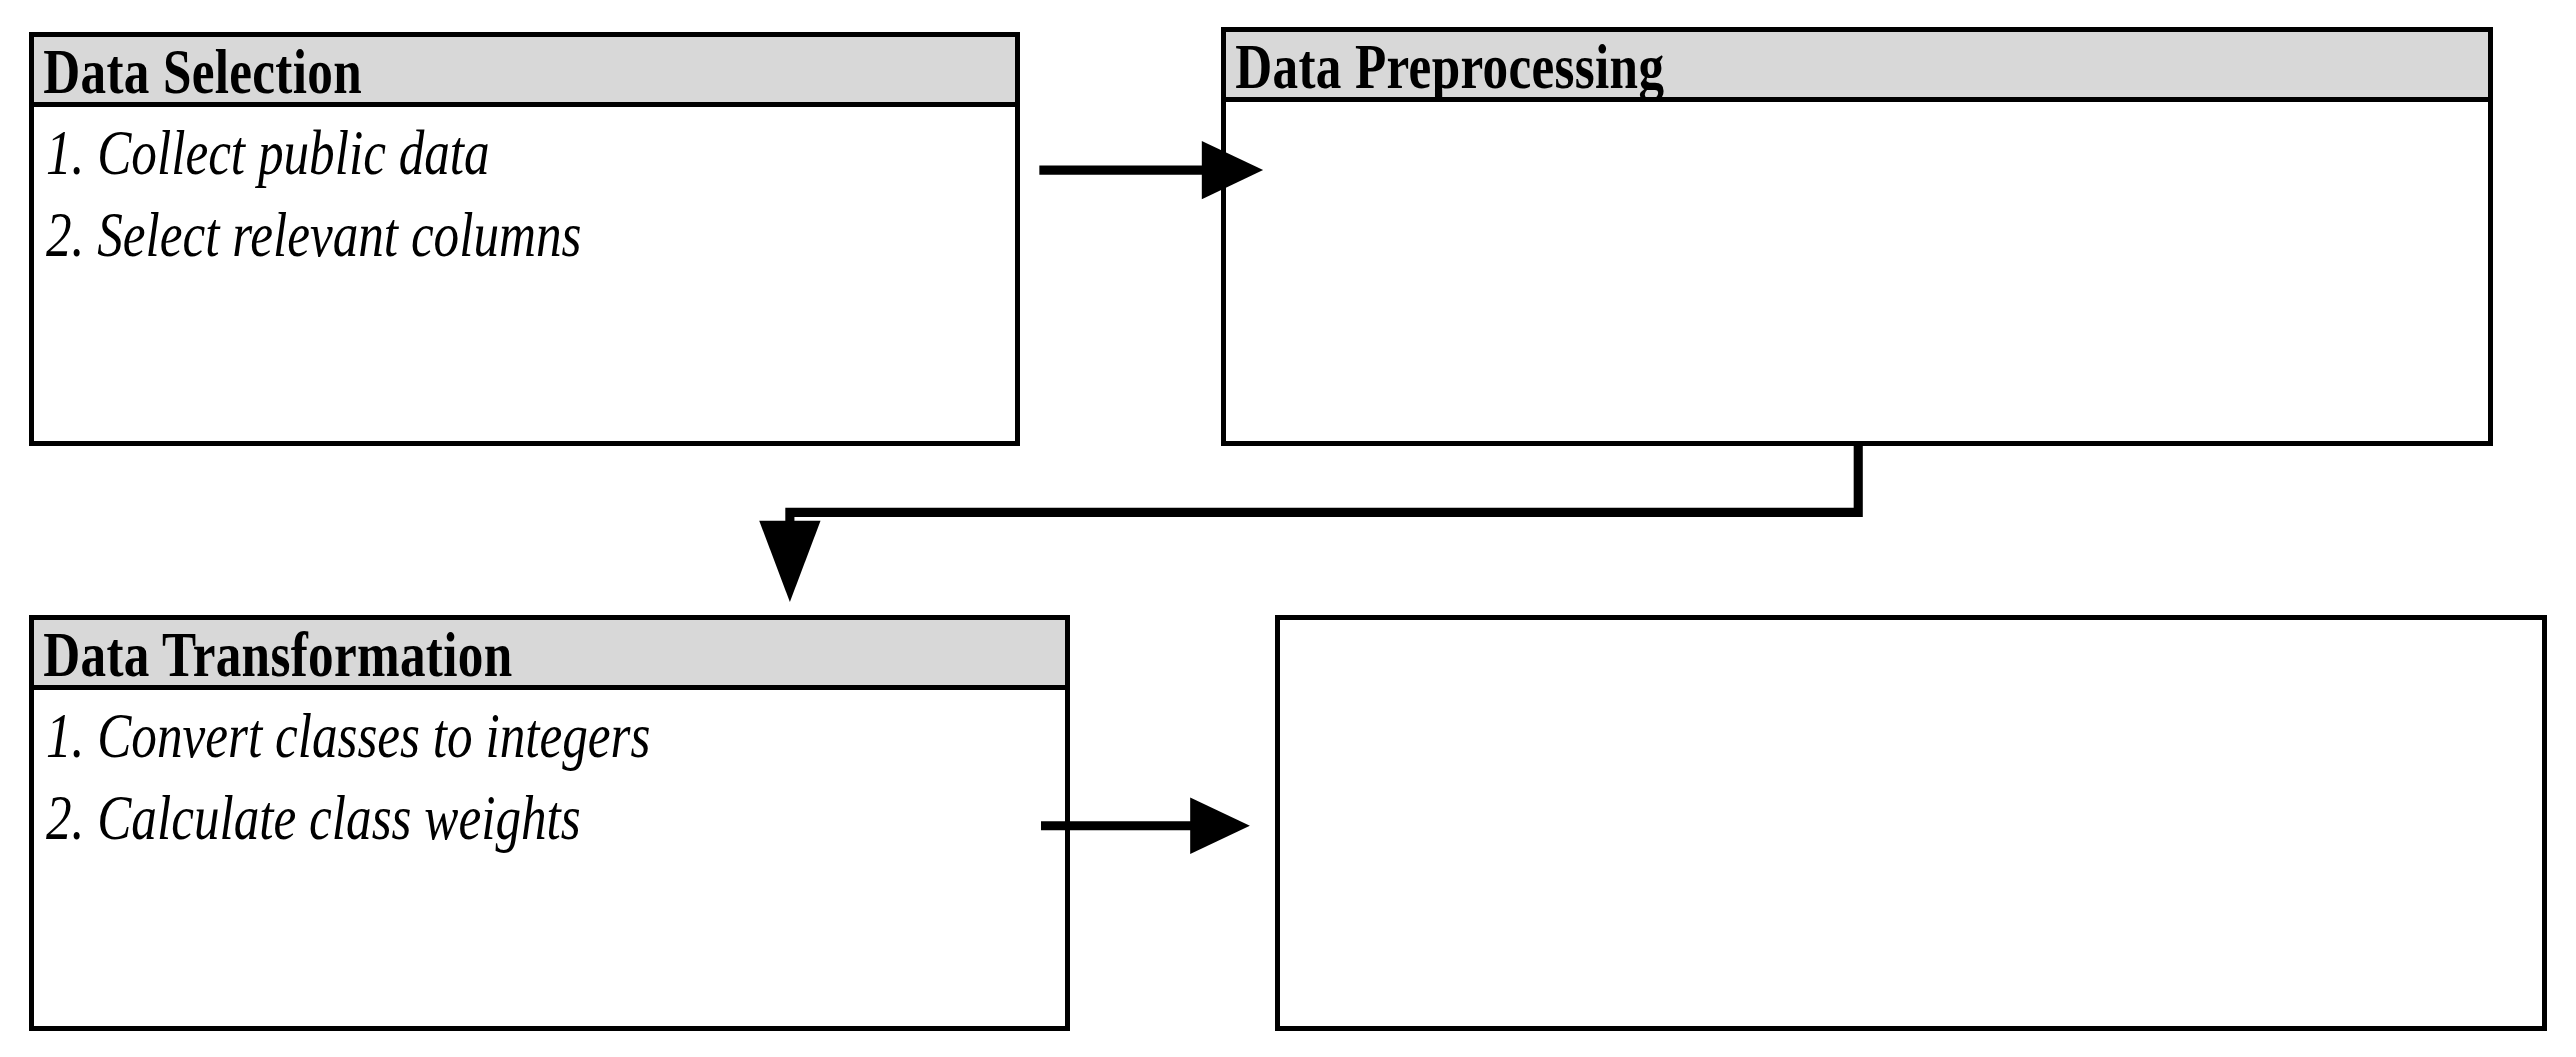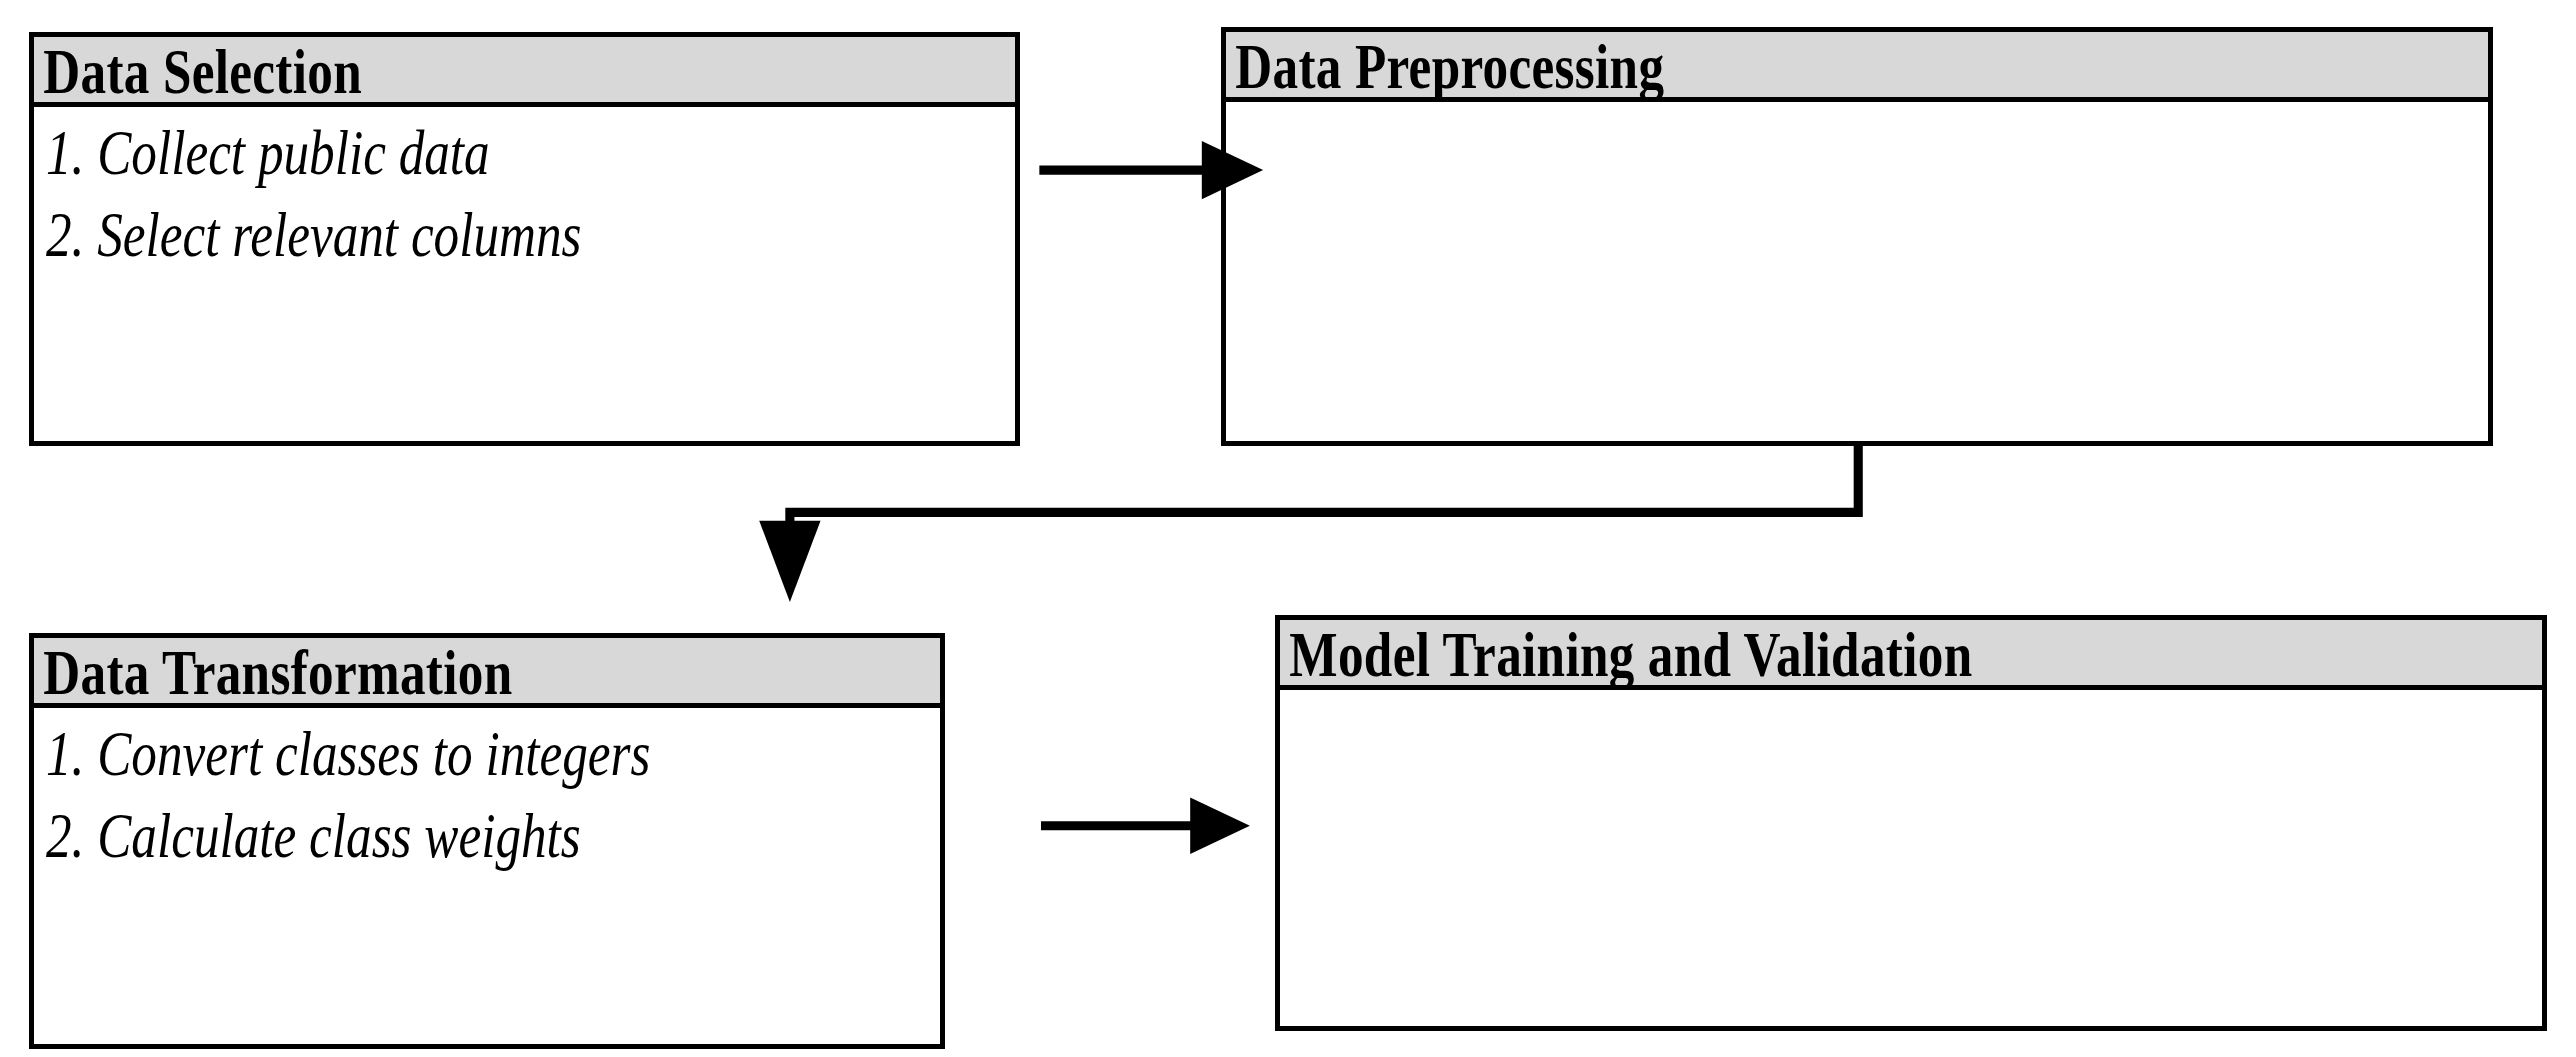--- a/index.html
+++ b/index.html
@@ -59,21 +59,21 @@
     line-height: 82px;
     white-space: nowrap;
     color: #000000;
     transform: scaleX(0.80);
     transform-origin: left center;
   }
 
   
   #box-data-selection      { left: 29px;   top: 31.5px;  width: 991px; height: 414px; }
   #box-data-preprocessing  { left: 1221px; top: 26.5px;  width: 1272px; height: 419px; }
-  #box-data-transformation { left: 29px;   top: 633px; width: 916px; height: 416px; }
+  #box-data-transformation { left: 29px;   top: 615px; width: 1041px; height: 416px; }
   #box-model-training      { left: 1275px; top: 615px; width: 1272px; height: 416px; }
 
   
   .connector {
     position: absolute;
     left: 0;
     top: 0;
     width: 2576px;
     height: 1058px;
     pointer-events: none;
@@ -105,23 +105,20 @@
     <div class="pbox-header">
       <span class="htext">Data Transformation</span>
     </div>
     <div class="pbox-body">
       <span class="bitem">1. Convert classes to integers</span>
       <span class="bitem">2. Calculate class weights</span>
     </div>
   </div>
 
   <div class="pbox" id="box-model-training">
-    <div class="pbox-header">
-      <span class="htext">Model Training and Validation</span>
-    </div>
   </div>
 
   <svg class="connector" viewBox="0 0 3108 1276" width="2576" height="1058">
 
     <g>
       <line x1="1254" y1="205" x2="1456" y2="205" stroke="#000000" stroke-width="11"></line>
       <polygon points="1450,170 1524,205 1450,240" fill="#000000"></polygon>
     </g>
 
     <g>

